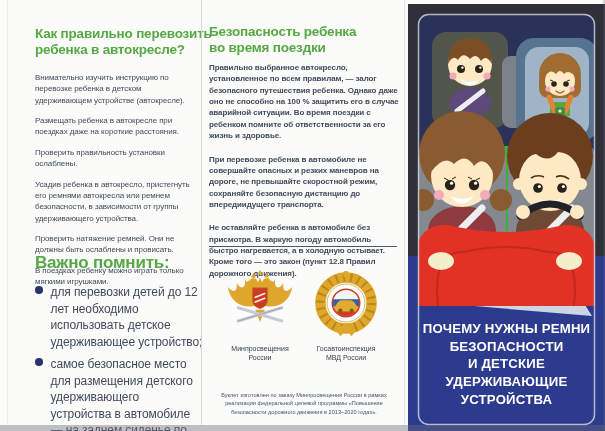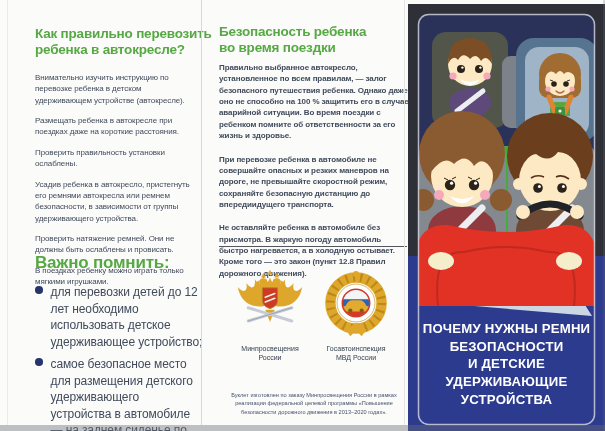--- a/index.html
+++ b/index.html
@@ -15,21 +15,21 @@
   .fold.f2 { left:201px; }
   .fold.f3 { left:404px; background:#e6e5e2; }
   .scan-bottom { position:absolute; left:0; right:0; bottom:0; height:6px;
     background:rgba(105,108,116,0.42); z-index:60; }
   .scan-right { position:absolute; top:0; bottom:0; right:0; width:2px;
     background:rgba(105,108,116,0.25); z-index:60; }
 
   
   .panel { position:absolute; top:0; height:425px; }
   .panel-left { left:8px; width:193px; }
-  .panel-mid  { left:216px; width:198px; }
+  .panel-mid  { left:206px; width:198px; }
 
   .h-green { position:absolute; color:#55a843; font-weight:700;
     font-size:13.5px; line-height:1.22; letter-spacing:-0.2px; }
   .h-green .hl { white-space:nowrap; }
 
   .paras { position:absolute; }
   .paras p { color:#414b5c; font-size:8px; line-height:1.42;
     letter-spacing:-0.1px; margin:0 0 9px; }
   .panel-mid .paras p { margin-bottom:12px; }
 

